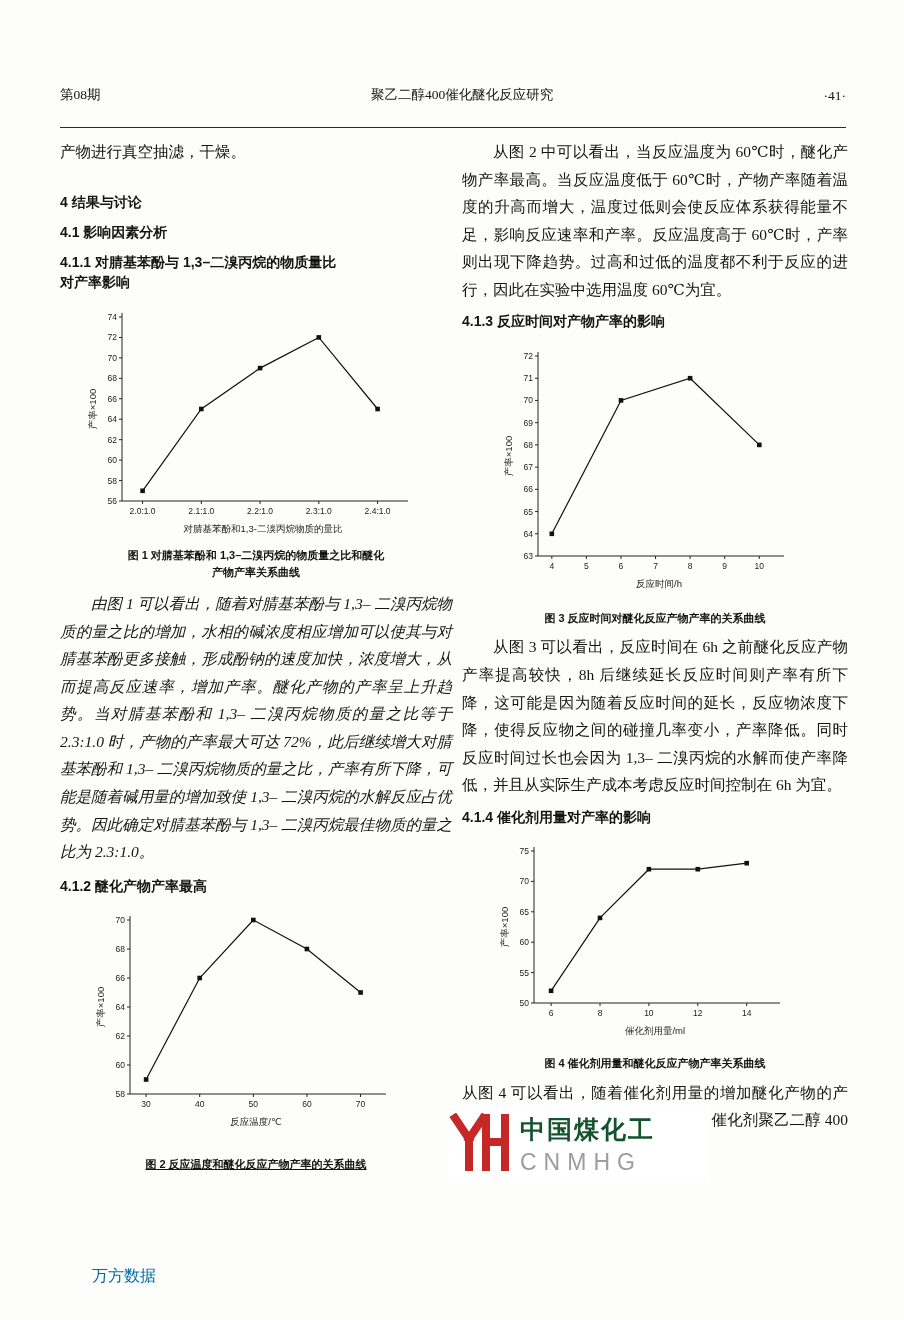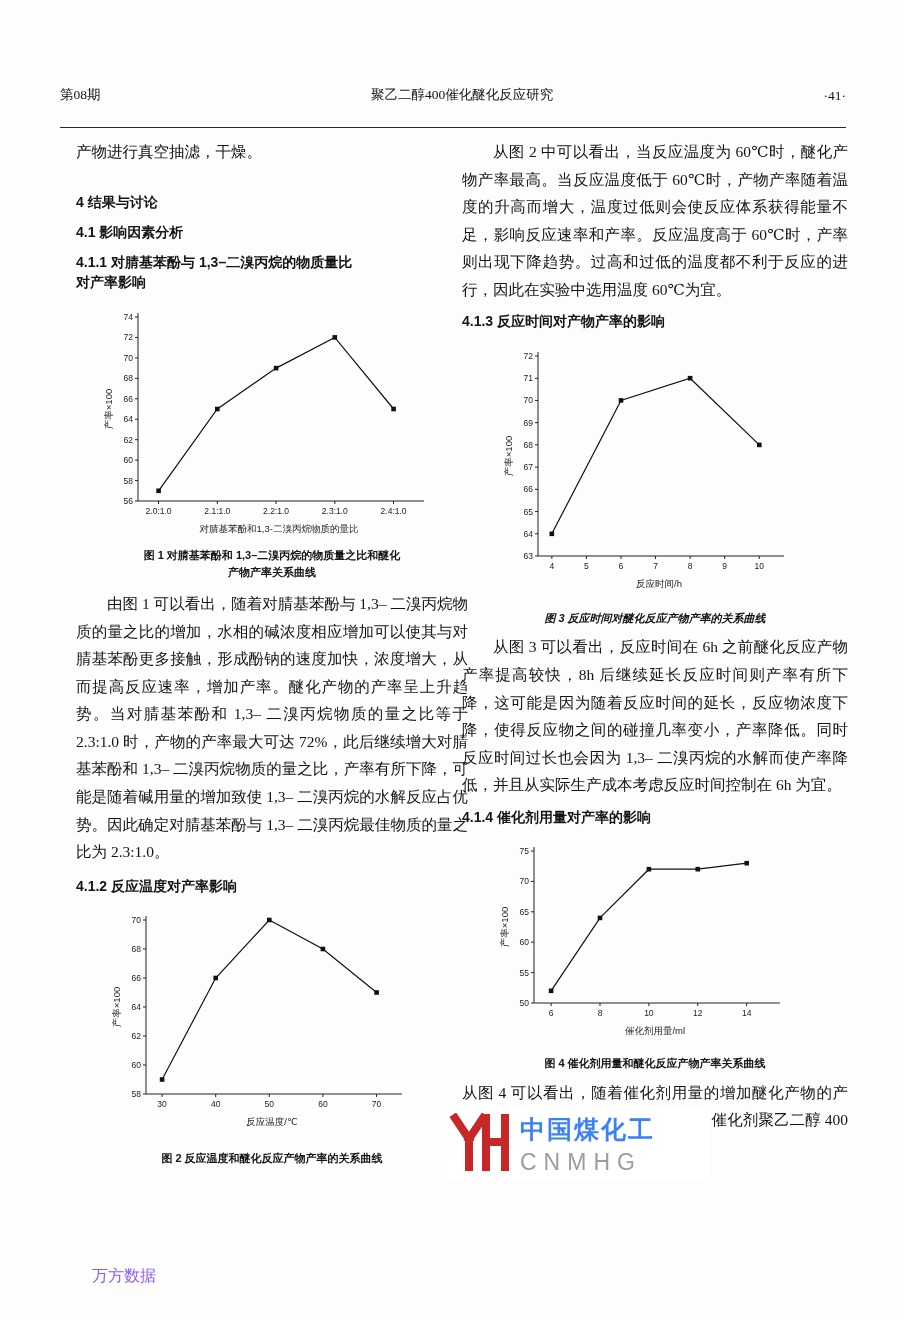--- a/index.html
+++ b/index.html
@@ -3,38 +3,38 @@
 <meta charset="utf-8">
 <style>
   *{box-sizing:border-box;}
   html,body{margin:0;padding:0;background:#e9e9e9;}
   .page{width:904px;height:1320px;margin:0 auto;background:#fdfdfb;position:relative;
         font-family:"Liberation Serif","DejaVu Serif",serif;color:#141414;overflow:hidden;}
   .header{position:absolute;left:60px;right:58px;top:86px;display:flex;justify-content:space-between;
           align-items:flex-end;font-size:13.5px;padding-bottom:23px;border-bottom:1.5px solid #2b2b2b;}
   .header .htxt{white-space:nowrap;}
   .col{position:absolute;top:138px;}
-  .col-left{left:76px;width:392px;}
+  .col-left{left:60px;width:392px;}
   .col-right{left:462px;width:386px;}
   .body-text{font-size:15.5px;line-height:1.78;text-align:justify;margin:0 0 2px 0;}
   .indent{text-indent:2em;}
   .sec{font-family:"Liberation Sans","DejaVu Sans",sans-serif;font-size:14px;font-weight:bold;
        margin:14px 0 8px 0;line-height:1.45;}
   .sec.tight{margin:10px 0 2px 0;}
   .sec .l2{display:block;}
   .caption{font-family:"Liberation Sans","DejaVu Sans",sans-serif;font-weight:bold;font-size:11px;
            text-align:center;line-height:1.6;margin:4px 0 6px 0;}
   .chart-wrap{margin:14px 0 4px 26px;}
   .chart-wrap svg text{font-family:"Liberation Sans","DejaVu Sans",sans-serif;}
   .watermark{position:absolute;left:448px;top:1106px;width:262px;height:76px;background:#fff;
              display:flex;align-items:center;gap:10px;z-index:5;}
   .wm-text{display:flex;flex-direction:column;font-family:"Liberation Sans","DejaVu Sans",sans-serif;}
-  .wm-cn{font-size:25px;font-weight:bold;color:#3b82f6;letter-spacing:2px;}
+  .wm-cn{font-size:25px;font-weight:bold;color:#14532d;letter-spacing:2px;}
   .wm-en{font-size:23px;color:#9c9c9c;letter-spacing:7px;margin-top:3px;}
-  .footer{position:absolute;left:92px;top:1266px;font-size:16px;color:#8b5cf6;
+  .footer{position:absolute;left:92px;top:1266px;font-size:16px;color:#0369a1;
           font-family:"Liberation Sans","DejaVu Sans",sans-serif;}
 </style>
 </head>
 <body>
 
 <div class="page">
 
   <div class="header">
     <span class="htxt">第08期</span>
     <span class="htxt">聚乙二醇400催化醚化反应研究</span>
@@ -91,23 +91,23 @@
           <rect x="230.5" y="28.1" width="4.6" height="4.6" fill="#111"></rect>
           <rect x="289.3" y="99.7" width="4.6" height="4.6" fill="#111"></rect>
           <text transform="translate(10 102) rotate(-90)" font-size="9.5" text-anchor="middle" fill="#222">产率×100</text>
           <text x="177" y="225" font-size="9.5" text-anchor="middle" fill="#222">对腈基苯酚和1,3-二溴丙烷物质的量比</text>
         </svg></div>
     <div class="caption">
       <span>图 1 对腈基苯酚和 1,3–二溴丙烷的物质量之比和醚化</span><br>
       <span>产物产率关系曲线</span>
     </div>
 
-    <p class="body-text indent" style="margin-top:8px;">由图 1 可以看出，随着对腈基苯酚与 1,3– 二溴丙烷物质的量之比的增加，水相的碱浓度相应增加可以使其与对腈基苯酚更多接触，形成酚钠的速度加快，浓度增大，从而提高反应速率，增加产率。醚化产物的产率呈上升趋势。当对腈基苯酚和 1,3– 二溴丙烷物质的量之比等于 2.3:1.0 时，产物的产率最大可达 72%，此后继续增大对腈基苯酚和 1,3– 二溴丙烷物质的量之比，产率有所下降，可能是随着碱用量的增加致使 1,3– 二溴丙烷的水解反应占优势。因此确定对腈基苯酚与 1,3– 二溴丙烷最佳物质的量之比为 2.3:1.0。</p>
-
-    <div class="sec" style="margin-top:10px;">4.1.2 反应温度对产率影响</div>
+    <p class="body-text indent" style="margin-top:8px;font-style:italic;">由图 1 可以看出，随着对腈基苯酚与 1,3– 二溴丙烷物质的量之比的增加，水相的碱浓度相应增加可以使其与对腈基苯酚更多接触，形成酚钠的速度加快，浓度增大，从而提高反应速率，增加产率。醚化产物的产率呈上升趋势。当对腈基苯酚和 1,3– 二溴丙烷物质的量之比等于 2.3:1.0 时，产物的产率最大可达 72%，此后继续增大对腈基苯酚和 1,3– 二溴丙烷物质的量之比，产率有所下降，可能是随着碱用量的增加致使 1,3– 二溴丙烷的水解反应占优势。因此确定对腈基苯酚与 1,3– 二溴丙烷最佳物质的量之比为 2.3:1.0。</p>
+
+    <div class="sec" style="margin-top:10px;">4.1.2 醚化产物产率最高</div>
 
     <div class="chart-wrap" style="margin-left:34px;"><svg xmlns="http://www.w3.org/2000/svg" width="300" height="222" viewBox="0 0 300 222">
           <line x1="36" y1="6" x2="36" y2="184" stroke="#222" stroke-width="1"></line>
           <line x1="36" y1="184" x2="292" y2="184" stroke="#222" stroke-width="1"></line>
           <line x1="33" y1="184" x2="36" y2="184" stroke="#222" stroke-width="1"></line>
           <text x="31" y="187" font-size="8.5" text-anchor="end" fill="#222">58</text>
           <line x1="33" y1="155" x2="36" y2="155" stroke="#222" stroke-width="1"></line>
           <text x="31" y="158" font-size="8.5" text-anchor="end" fill="#222">60</text>
           <line x1="33" y1="126" x2="36" y2="126" stroke="#222" stroke-width="1"></line>
           <text x="31" y="129" font-size="8.5" text-anchor="end" fill="#222">62</text>
@@ -131,21 +131,21 @@
           <text x="266.55319148936167" y="197" font-size="8.5" text-anchor="middle" fill="#222">70</text>
           <polyline points="52.1,169.5 105.7,68.0 159.3,10.0 212.9,39.0 266.6,82.5" fill="none" stroke="#111" stroke-width="1.2"></polyline>
           <rect x="49.8" y="167.2" width="4.6" height="4.6" fill="#111"></rect>
           <rect x="103.4" y="65.7" width="4.6" height="4.6" fill="#111"></rect>
           <rect x="157.0" y="7.7" width="4.6" height="4.6" fill="#111"></rect>
           <rect x="210.6" y="36.7" width="4.6" height="4.6" fill="#111"></rect>
           <rect x="264.3" y="80.2" width="4.6" height="4.6" fill="#111"></rect>
           <text transform="translate(10 97) rotate(-90)" font-size="9.5" text-anchor="middle" fill="#222">产率×100</text>
           <text x="162" y="215" font-size="9.5" text-anchor="middle" fill="#222">反应温度/℃</text>
         </svg></div>
-    <div class="caption" style="margin-top:14px;">图 2 反应温度和醚化反应产物产率的关系曲线</div>
+    <div class="caption" style="margin-top:20px;text-decoration:underline;">图 2 反应温度和醚化反应产物产率的关系曲线</div>
   </div>
 
   <div class="col col-right">
     <p class="body-text indent">从图 2 中可以看出，当反应温度为 60℃时，醚化产物产率最高。当反应温度低于 60℃时，产物产率随着温度的升高而增大，温度过低则会使反应体系获得能量不足，影响反应速率和产率。反应温度高于 60℃时，产率则出现下降趋势。过高和过低的温度都不利于反应的进行，因此在实验中选用温度 60℃为宜。</p>
 
     <div class="sec" style="margin-top:8px;">4.1.3 反应时间对产物产率的影响</div>
 
     <div class="chart-wrap" style="margin-left:40px;"><svg xmlns="http://www.w3.org/2000/svg" width="290" height="248" viewBox="0 0 290 248">
           <line x1="36" y1="6" x2="36" y2="210" stroke="#222" stroke-width="1"></line>
           <line x1="36" y1="210" x2="282" y2="210" stroke="#222" stroke-width="1"></line>
@@ -184,21 +184,21 @@
           <line x1="257.25714285714287" y1="210" x2="257.25714285714287" y2="213" stroke="#222" stroke-width="1"></line>
           <text x="257.25714285714287" y="223" font-size="8.5" text-anchor="middle" fill="#222">10</text>
           <polyline points="49.8,187.8 119.0,54.4 188.1,32.2 257.3,98.9" fill="none" stroke="#111" stroke-width="1.2"></polyline>
           <rect x="47.5" y="185.5" width="4.6" height="4.6" fill="#111"></rect>
           <rect x="116.7" y="52.1" width="4.6" height="4.6" fill="#111"></rect>
           <rect x="185.8" y="29.9" width="4.6" height="4.6" fill="#111"></rect>
           <rect x="255.0" y="96.6" width="4.6" height="4.6" fill="#111"></rect>
           <text transform="translate(10 110) rotate(-90)" font-size="9.5" text-anchor="middle" fill="#222">产率×100</text>
           <text x="157" y="241" font-size="9.5" text-anchor="middle" fill="#222">反应时间/h</text>
         </svg></div>
-    <div class="caption" style="margin-top:12px;font-style:italic;">图 3 反应时间对醚化反应产物产率的关系曲线</div>
+    <div class="caption" style="margin-top:12px;">图 3 反应时间对醚化反应产物产率的关系曲线</div>
 
     <p class="body-text indent" style="margin-top:4px;">从图 3 可以看出，反应时间在 6h 之前醚化反应产物产率提高较快，8h 后继续延长反应时间则产率有所下降，这可能是因为随着反应时间的延长，反应物浓度下降，使得反应物之间的碰撞几率变小，产率降低。同时反应时间过长也会因为 1,3– 二溴丙烷的水解而使产率降低，并且从实际生产成本考虑反应时间控制在 6h 为宜。</p>
 
     <div class="sec" style="margin-top:8px;">4.1.4 催化剂用量对产率的影响</div>
 
     <div class="chart-wrap" style="margin-left:36px;"><svg xmlns="http://www.w3.org/2000/svg" width="290" height="200" viewBox="0 0 290 200">
           <line x1="36" y1="6" x2="36" y2="162" stroke="#222" stroke-width="1"></line>
           <line x1="36" y1="162" x2="282" y2="162" stroke="#222" stroke-width="1"></line>
           <line x1="33" y1="162" x2="36" y2="162" stroke="#222" stroke-width="1"></line>
           <text x="31" y="165" font-size="8.5" text-anchor="end" fill="#222">50</text>

